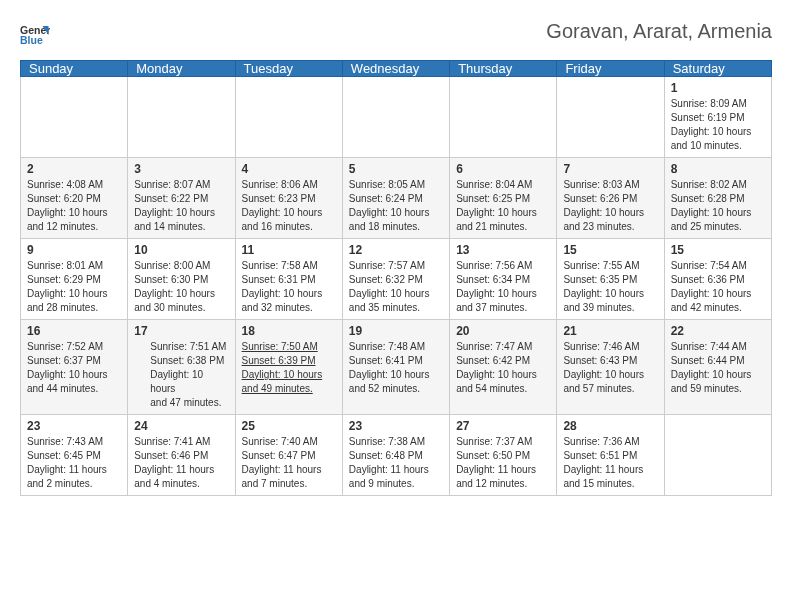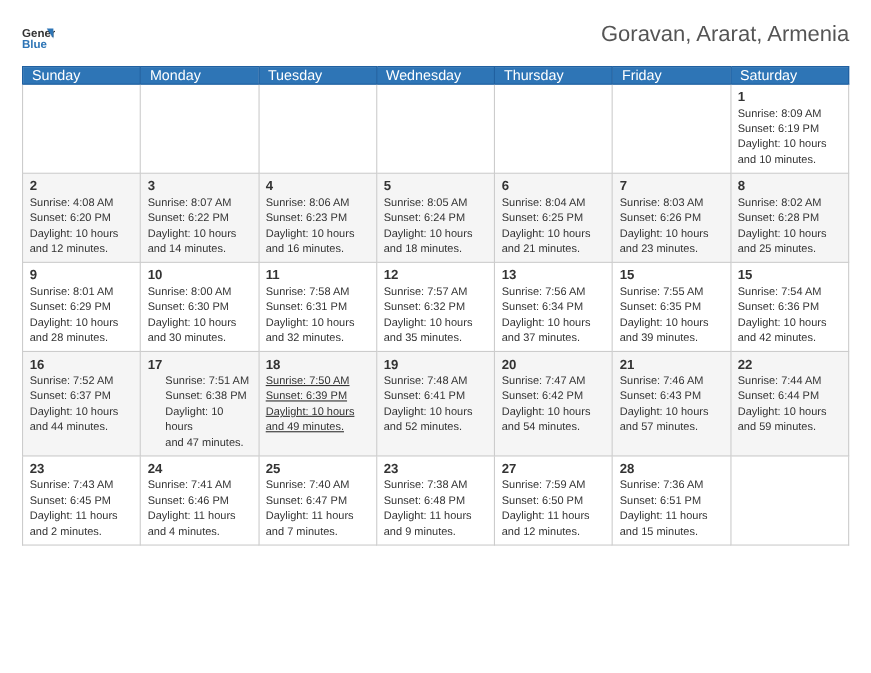--- a/index.html
+++ b/index.html
@@ -303,21 +303,21 @@
         </td>
         <td>
           <span class="day-number">23</span>
           <div class="day-info" style="white-space: pre-line;">Sunrise: 7:38 AM
 Sunset: 6:48 PM
 Daylight: 11 hours
 and 9 minutes.</div>
         </td>
         <td>
           <span class="day-number">27</span>
-          <div class="day-info" style="white-space: pre-line;">Sunrise: 7:59 AM
+          <div class="day-info" style="white-space: pre-line;">Sunrise: 7:37 AM
 Sunset: 6:50 PM
 Daylight: 11 hours
 and 12 minutes.</div>
         </td>
         <td>
           <span class="day-number">28</span>
           <div class="day-info" style="white-space: pre-line;">Sunrise: 7:36 AM
 Sunset: 6:51 PM
 Daylight: 11 hours
 and 15 minutes.</div>

